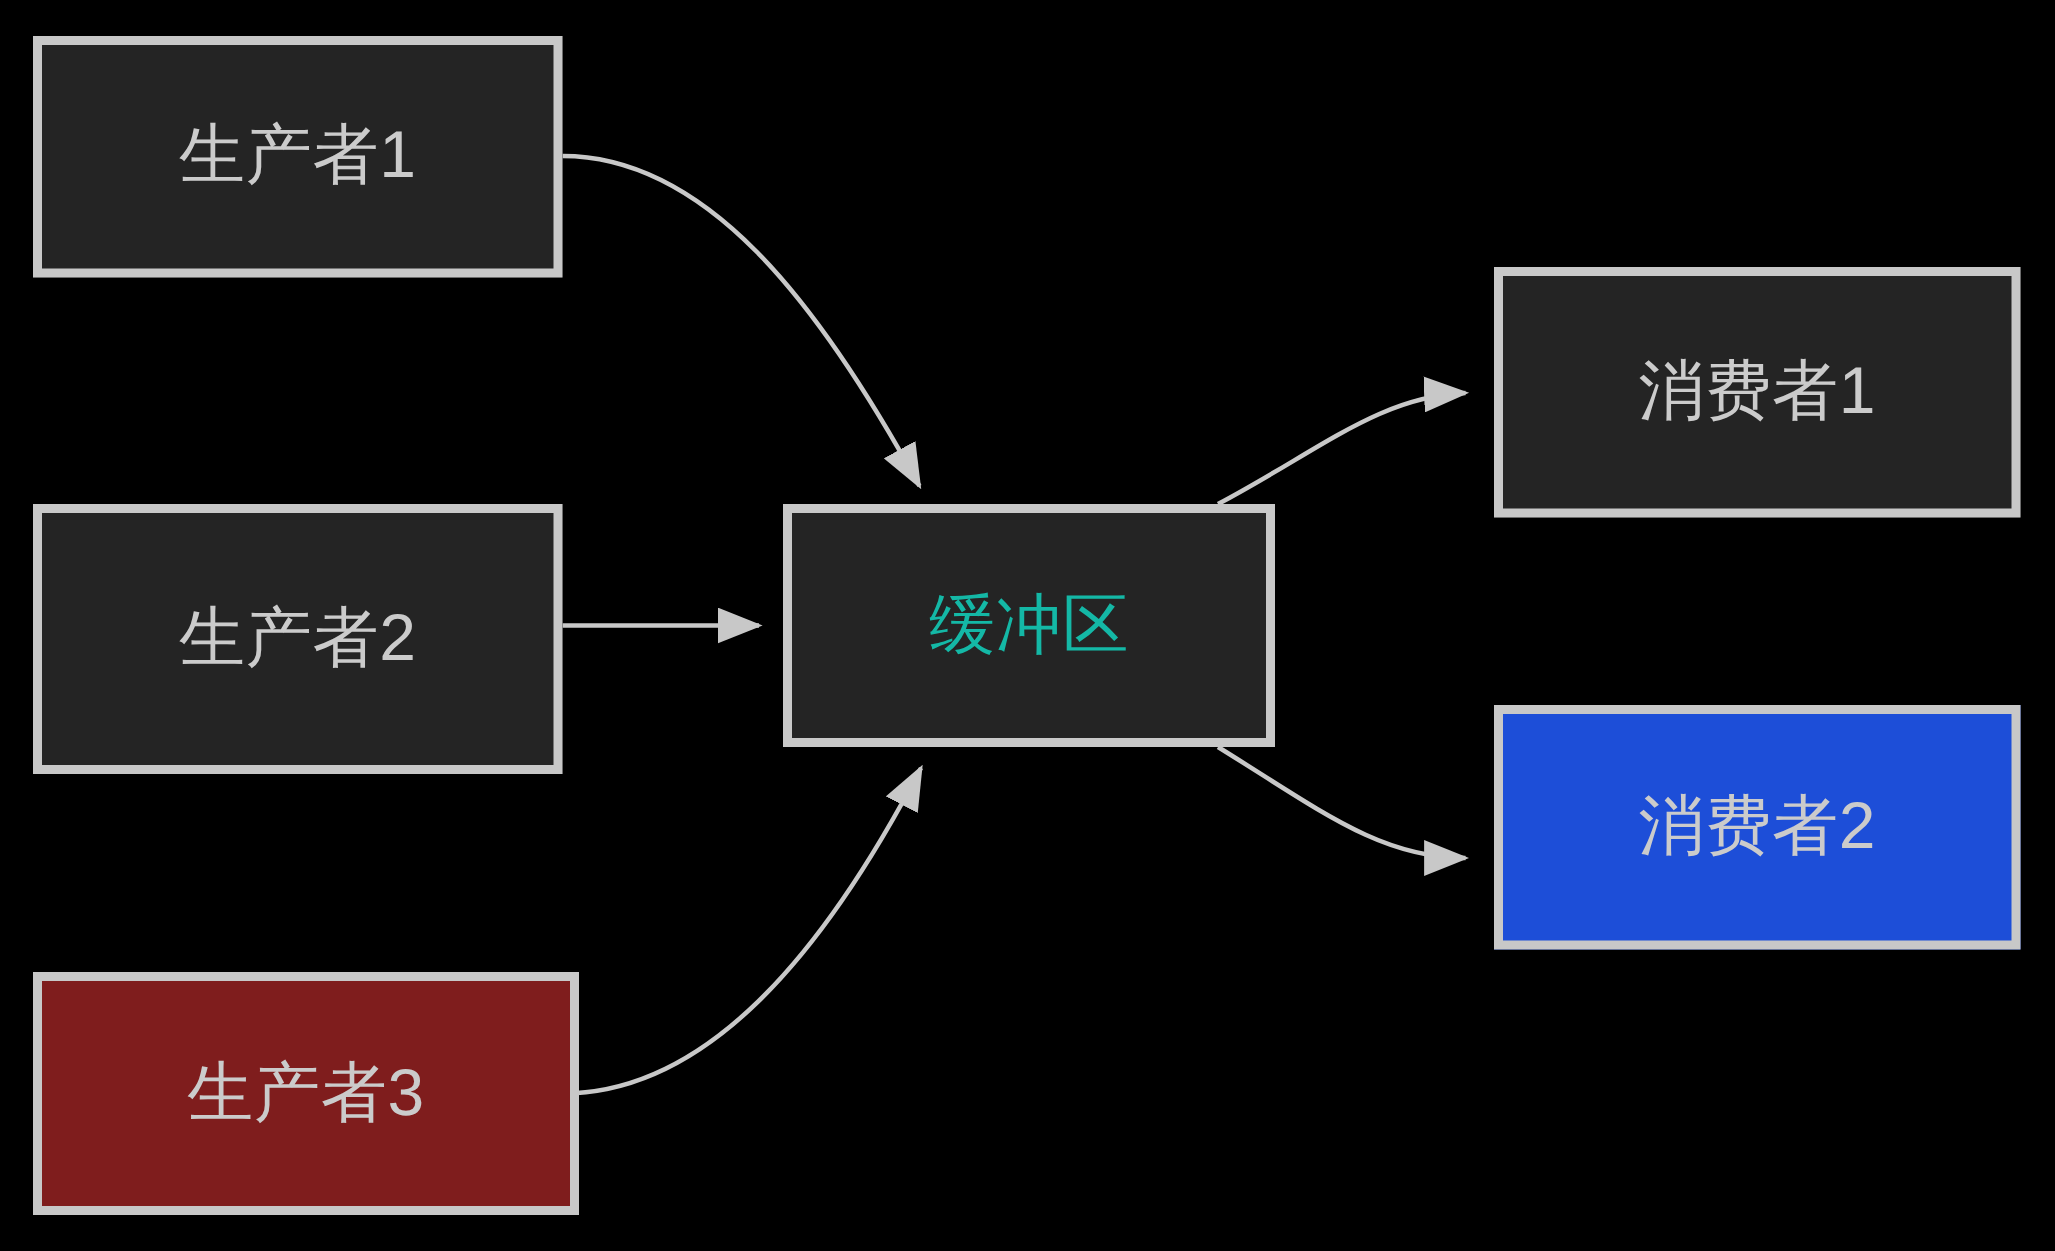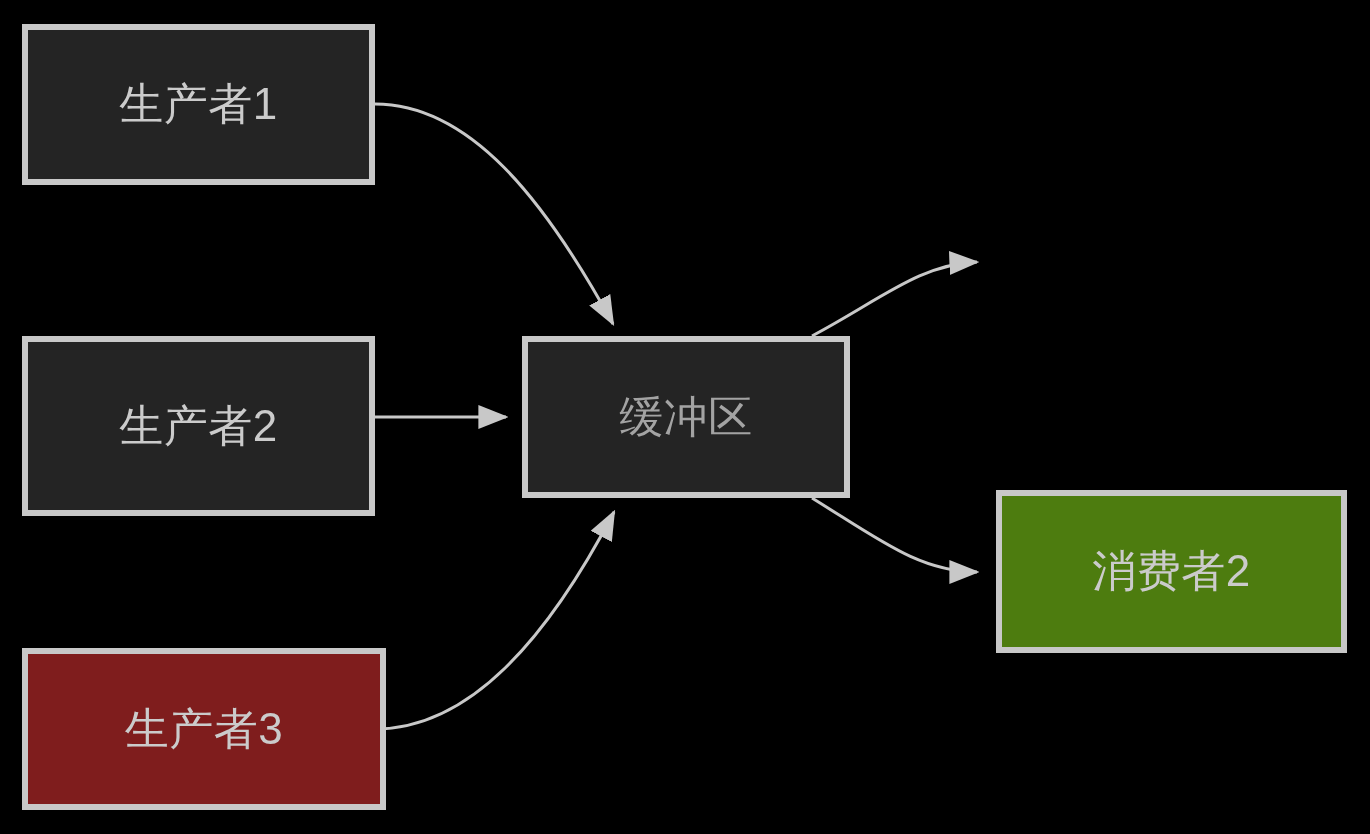--- a/index.html
+++ b/index.html
@@ -73,21 +73,24 @@
 
   <div class="node" style="left: 22px; top: 336px; width: 353px; height: 180px; background: rgb(36, 36, 36); border-color: rgb(200, 200, 200);">
     <span class="node-label" style="color: rgb(203, 203, 203);">生产者2</span>
   </div>
 
   <div class="node" style="left: 22px; top: 648px; width: 364px; height: 162px; background: #7f1d1d; border-color: rgb(200, 200, 200);">
     <span class="node-label" style="color: rgb(203, 203, 203);">生产者3</span>
   </div>
 
   <div class="node" style="left: 522px; top: 336px; width: 328px; height: 162px; background: rgb(36, 36, 36); border-color: rgb(200, 200, 200);">
-    <span class="node-label" style="color: #a3a3a3;">缓冲区</span>
+    <span class="node-label" style="color: #14b8a6;">缓冲区</span>
   </div>
 
+  <div class="node" style="left: 996px; top: 178px; width: 351px; height: 167px; background: rgb(36, 36, 36); border-color: rgb(200, 200, 200);">
+    <span class="node-label" style="color: rgb(203, 203, 203);">消费者1</span>
+  </div>
 
-  <div class="node" style="left: 996px; top: 490px; width: 351px; height: 163px; background: #4d7c0f; border-color: rgb(200, 200, 200);">
+  <div class="node" style="left: 996px; top: 470px; width: 351px; height: 163px; background: #1d4ed8; border-color: rgb(200, 200, 200);">
     <span class="node-label" style="color: rgb(203, 203, 203);">消费者2</span>
   </div>
 
 </div>
 
 </body></html>

